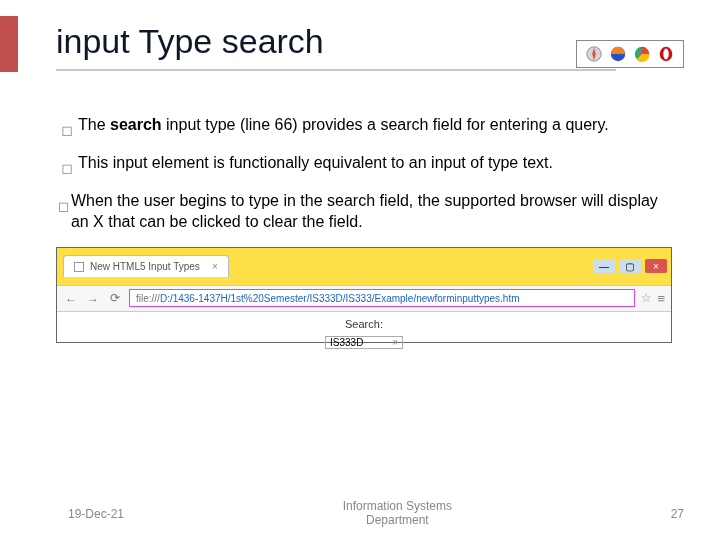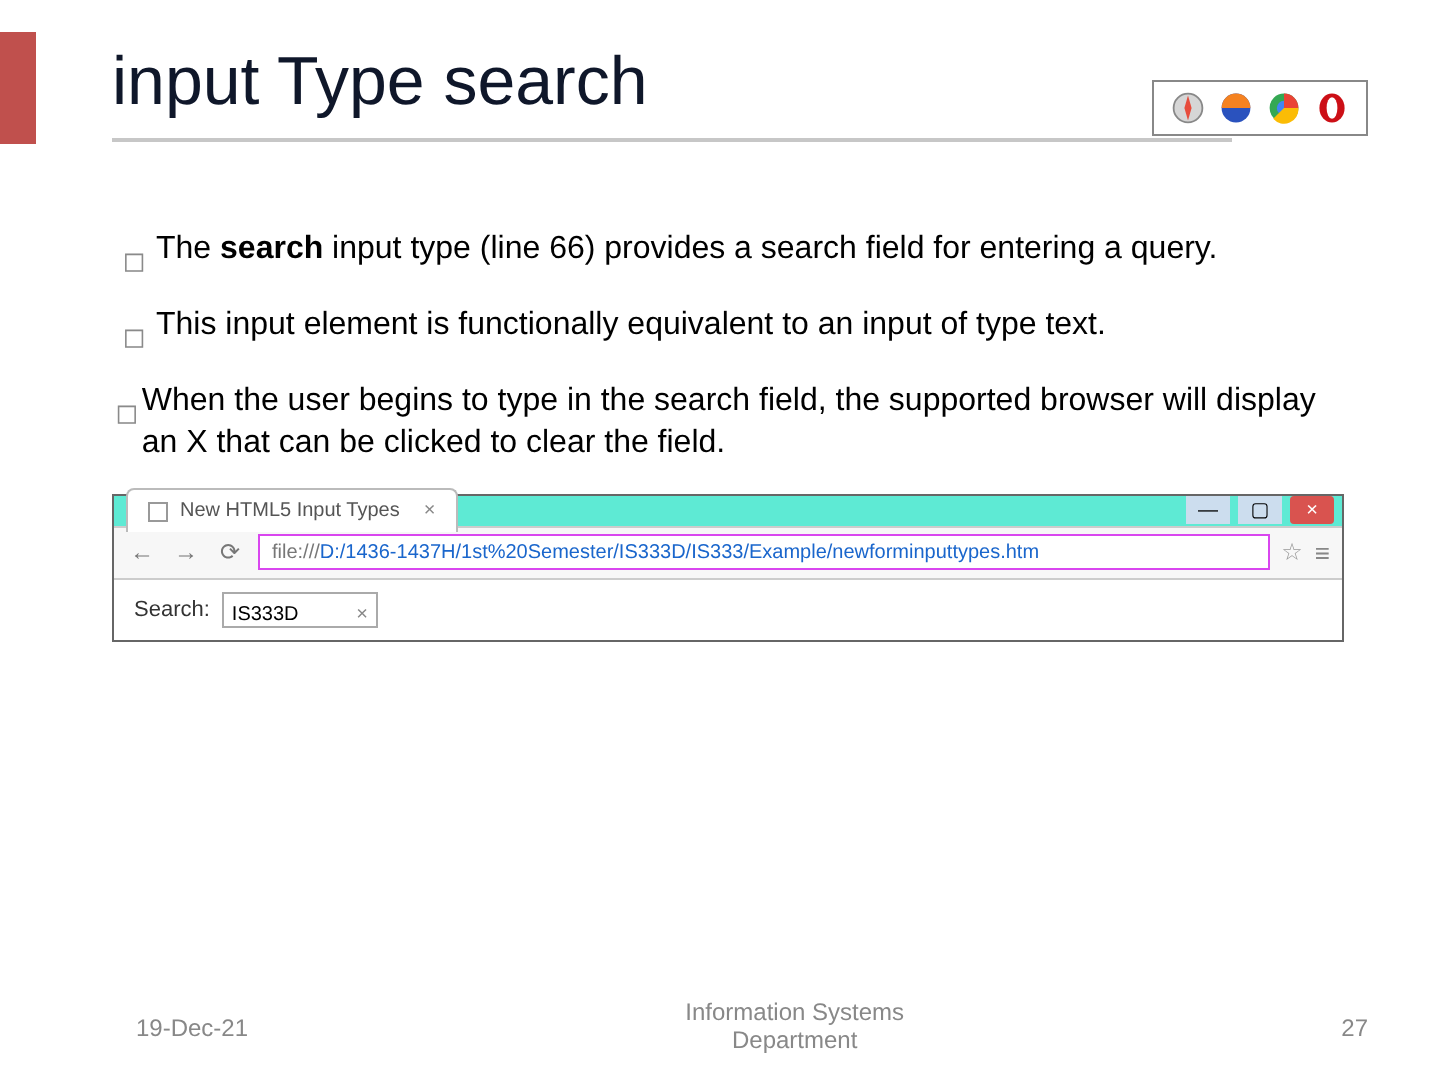--- a/index.html
+++ b/index.html
@@ -9,34 +9,34 @@
   .title { font-size: 34px; color: #0f172a; font-weight: 400; font-family: Arial, sans-serif; }
   .title-underline { height: 2px; background: #c7c7c7; margin-top: 8px; width: 560px; }
   .browser-icons { position: absolute; top: 40px; right: 36px; border: 1px solid #888; padding: 4px 8px; display: flex; gap: 6px; align-items: center; background: #fff; }
   .browser-icons .ico { width: 18px; height: 18px; display:inline-block; }
   .body-list { margin-top: 44px; padding-right: 24px; }
   .li { display: flex; align-items: flex-start; margin-bottom: 8px; }
   .bullet { font-size: 14px; color: #8a8a8a; width: 22px; text-align: center; line-height: 30px; }
   .txt { font-size: 16px; color: #000; line-height: 1.3; }
   .txt b { font-weight: 700; }
   .shot { margin: 14px 20px 0 0; border: 1px solid #666; background: #f4f4f4; position: relative; }
-  .shot-head { display: flex; align-items: center; height: 16px; background: #5eead4; border-bottom: 1px solid #ccc; }
+  .shot-head { display: flex; align-items: center; height: 38px; background: #fde047; border-bottom: 1px solid #ccc; }
   .tab { display:flex; align-items:center; gap:6px; background:#fff; border:1px solid #bbb; border-bottom:none; height:22px; padding:0 10px; margin-left:6px; font-size:10px; color:#555; border-radius:4px 4px 0 0;}
   .tab .pg { width:10px;height:10px;border:1px solid #999; }
   .tab .close { font-size:10px; color:#888; margin-left:6px;}
   .winbtns { margin-left:auto; display:flex; }
   .winbtns span { width:22px; height:14px; margin-right:4px; display:inline-flex; align-items:center; justify-content:center; font-size:10px; }
   .min { background:#cde; } .max { background:#cde; } .cls { background:#d9534f; color:#fff; border-radius:2px;}
   .addr { display:flex; align-items:center; height:26px; background:#f7f7f7; gap:6px; padding:0 6px; border-bottom:1px solid #ccc;}
   .nav-ico { width:16px; text-align:center; font-size:12px; color:#777; }
   .url { flex:1; border:1px solid #d946ef; background:#fff; height:18px; font-size:10px; padding:0 6px; color:#1a66cc; display:flex; align-items:center; overflow:hidden; white-space:nowrap; }
   .url .prefix { color:#777; }
   .star { font-size:12px; color:#999; }
   .menu { font-size:13px; color:#888; }
-  .page-body { background:#fff; padding:6px 10px; display:flex; align-items:center; gap:6px; height:30px;}
+  .page-body { background:#fff; padding:6px 10px; display:flex; align-items:center; gap:6px; height:30px;flex-direction:column;}
   .lbl { font-size:11px; color:#333; }
   .field { border:1px solid #aaa; height:18px; width:78px; font-size:10px; padding:0 4px; display:flex; align-items:flex-end; }
   .field .fx { color:#888; margin-left:auto; font-size:10px;}
   .ph { font-size:11px; color:#999; }
   .footer { position:absolute; bottom:12px; left:68px; right:36px; display:flex; align-items:center; font-size:12px; color:#888;}
   .footer .date { flex:0 0 auto; }
   .footer .dept { flex:1; text-align:center; line-height:1.15;}
   .footer .num { flex:0 0 auto; }
 </style>
 </head>

